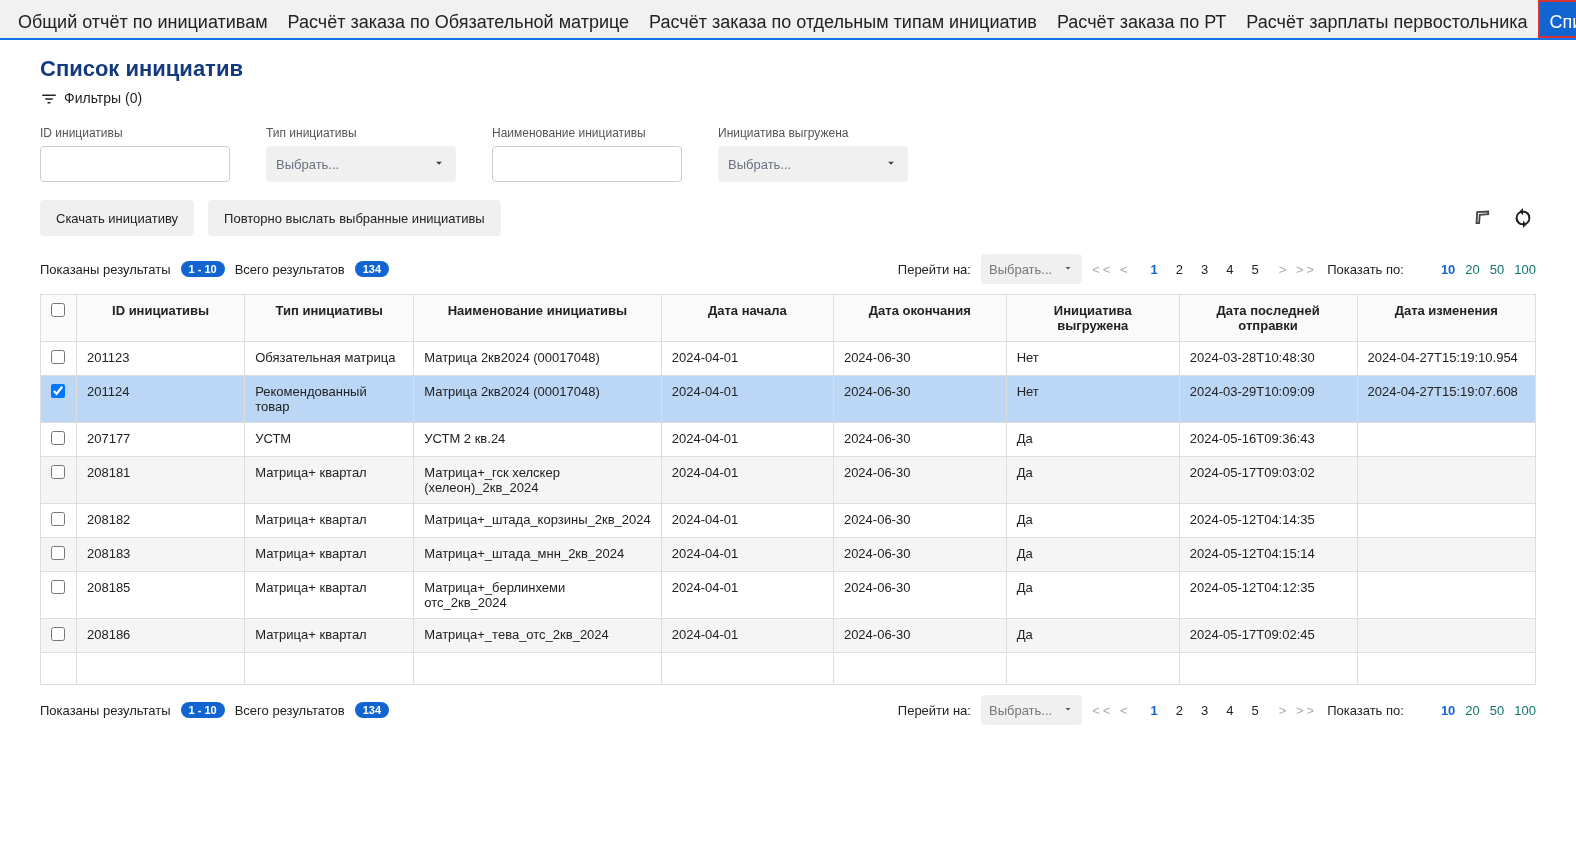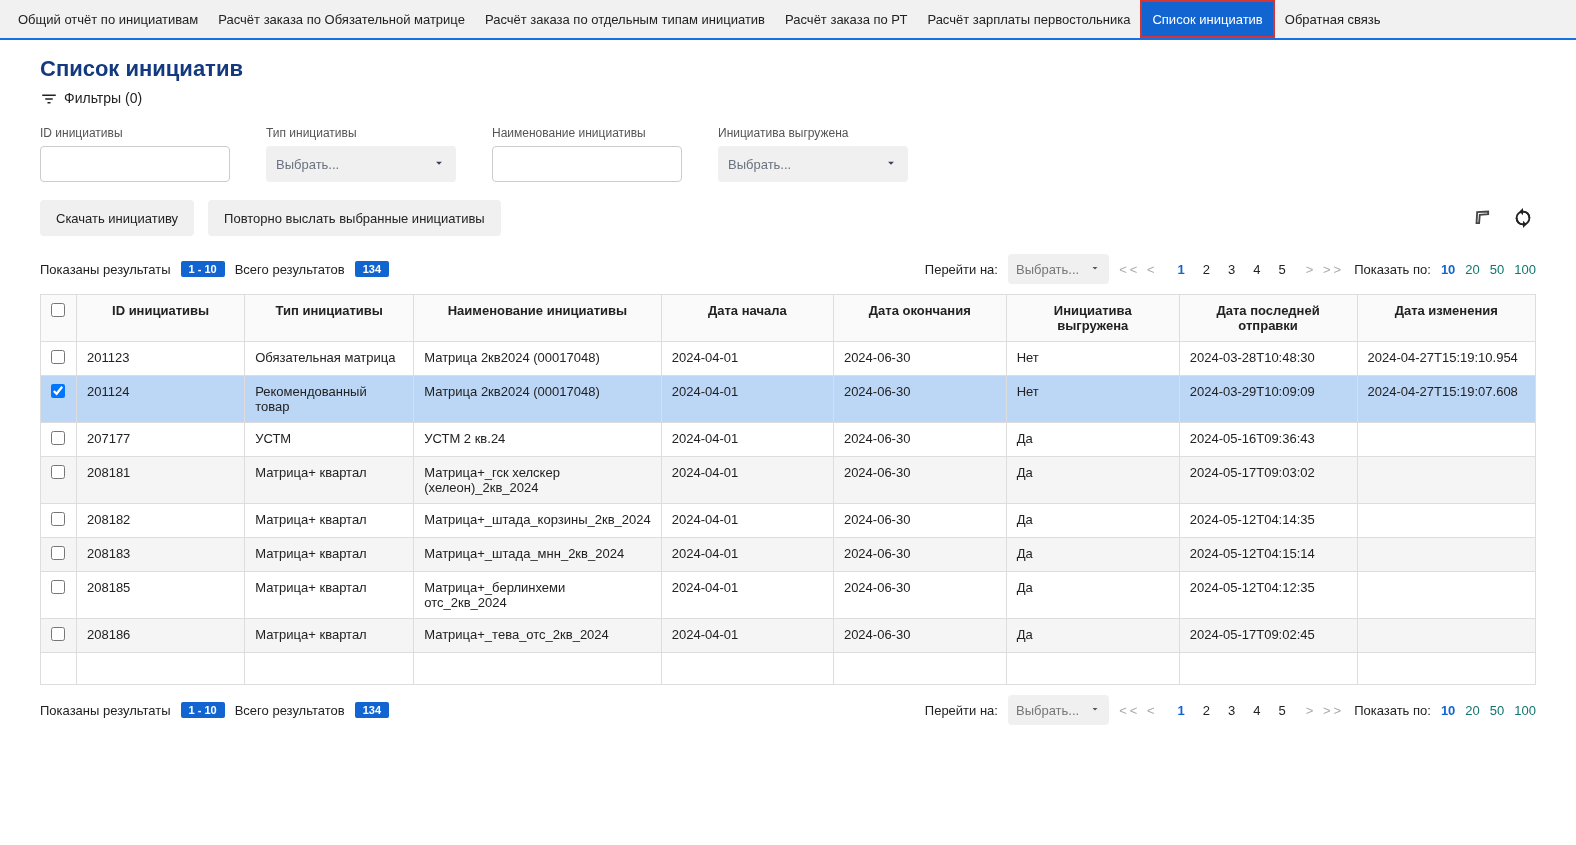--- a/index.html
+++ b/index.html
@@ -16,21 +16,21 @@
       border-bottom: 2px solid #1373e6;
       padding: 0 8px;
       height: 40px;
       align-items: stretch;
     }
     .top-nav-item {
       padding: 12px 10px;
       color: #222;
       cursor: pointer;
       white-space: nowrap;
-      font-size: 13px;
+      font-size: 18px;
     }
     .top-nav-item.active {
       background: #1265d1;
       color: #fff;
       border: 2px solid #d63333;
       padding: 10px 10px;
     }
     .page-content { padding: 10px 40px; }
     .page-title {
       font-size: 22px;
@@ -80,35 +80,35 @@
       width: 26px; height: 26px; display: inline-flex;
       align-items: center; justify-content: center;
       cursor: pointer;
     }
     .pagination-bar {
       display: flex; align-items: center; gap: 10px;
       margin: 10px 0; font-size: 13px;
     }
     .badge {
       background: #1265d1; color: #fff;
-      border-radius: 2px; padding: 2px 8px; font-size: 11px;
+      border-radius: 8px; padding: 2px 8px; font-size: 11px;
       font-weight: bold;
     }
     .goto-sel {
       background: #f0f0f0; border: none; border-radius: 4px;
       height: 30px; padding: 0 8px;
       display: flex; align-items: center; gap: 10px;
       color: #777; cursor: pointer;
     }
     .pager-arrows { color: #aaa; letter-spacing: 3px; }
     .pager-nums { display: flex; gap: 18px; padding: 0 10px; }
     .pager-num { color: #222; cursor: pointer; }
     .pager-num.active { color: #1265d1; font-weight: bold; }
     .show-num { color: #0f766e; cursor: pointer; }
-    .show-num.active { color: #1265d1; font-weight: bold; }
+    .show-num.active { color: #1265d1; font-weight: bold; margin-left: 27px; }
     .show-nums { display: flex; gap: 10px; }
     table.data-table {
       width: 100%;
       border-collapse: collapse;
       margin: 8px 0;
     }
     .data-table th, .data-table td {
       border: 1px solid #ddd;
       padding: 8px 10px;
       text-align: left;

